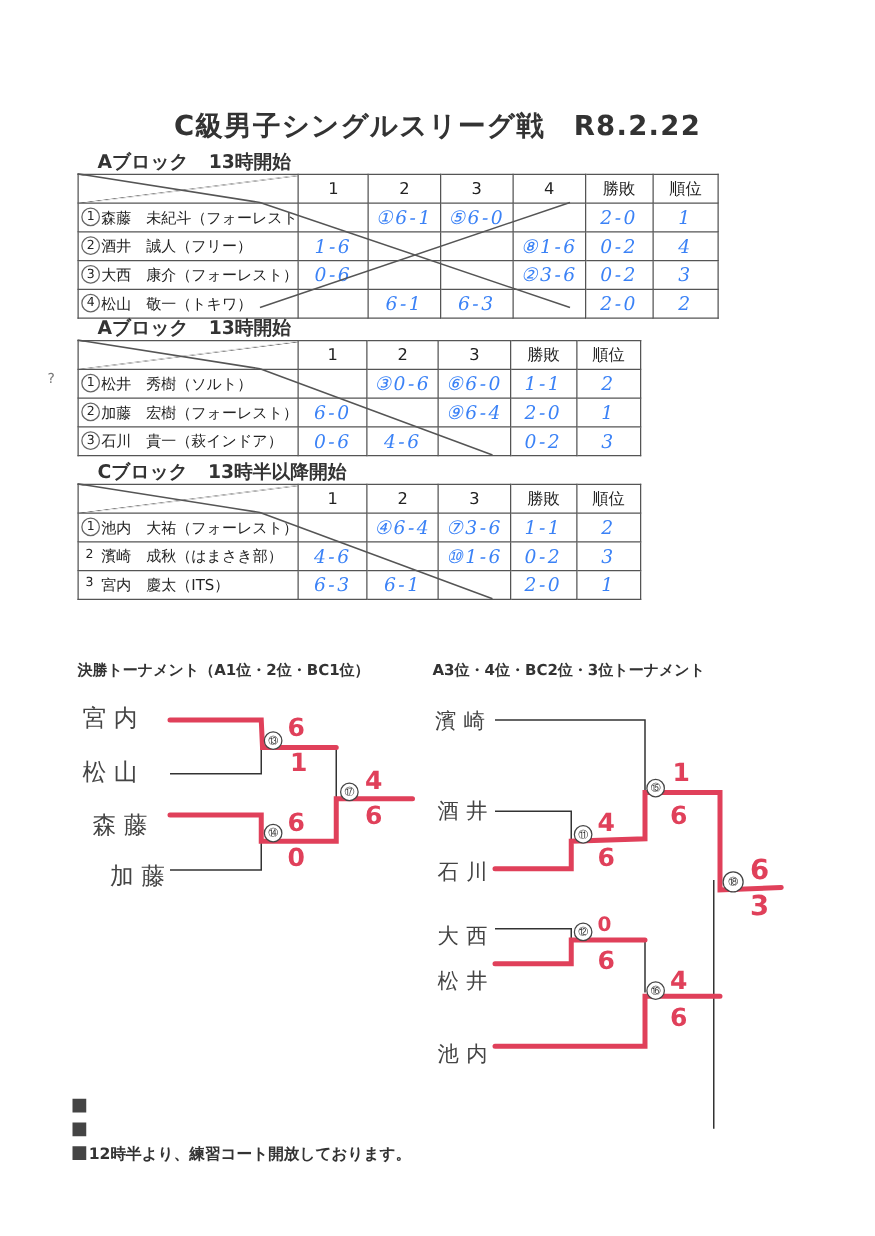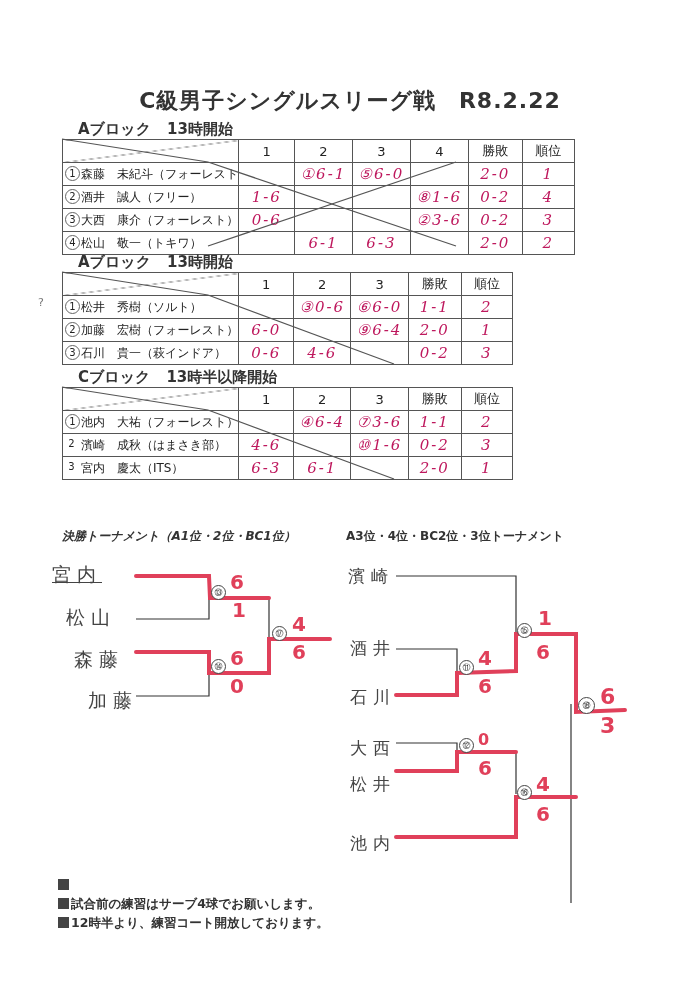--- a/index.html
+++ b/index.html
@@ -5,21 +5,21 @@
   html,body{margin:0;padding:0;background:#fff;}
   body{width:700px;height:989px;position:relative;overflow:hidden;font-family:"DejaVu Sans",sans-serif;color:#222;}
   .title{position:absolute;left:0;width:700px;top:86px;text-align:center;font-size:22px;font-weight:bold;letter-spacing:1px;color:#333;}
   .block-head{position:absolute;font-size:15px;font-weight:bold;color:#333;}
   .block-head span.t{margin-left:16px;}
   table.lg{position:absolute;border-collapse:collapse;font-size:12px;}
   table.lg td{border:1.2px solid #555;height:22px;padding:0;position:relative;text-align:center;}
   table.lg td.name{text-align:left;padding-left:18px;font-size:12px;white-space:nowrap;}
   table.lg td.corner{background:linear-gradient(to bottom right,transparent 49%,#555 50%,transparent 51%);}
   table.lg tr.hdr td{font-size:13px;}
-  .hw{font-family:"DejaVu Serif",serif;color:#be185d;font-size:15px;font-style:italic;letter-spacing:2px;}
+  .hw{font-family:"DejaVu Serif",serif;color:#3b82f6;font-size:15px;font-style:italic;letter-spacing:2px;}
   .pnum{position:absolute;left:2px;top:3px;width:13px;height:13px;border:1px solid #666;border-radius:50%;font-size:10px;line-height:13px;text-align:center;}
   .pnum.plain{border:none;}
   .sec{position:absolute;font-size:12px;font-weight:bold;color:#333;}
   .player{position:absolute;font-family:"DejaVu Serif",serif;font-size:19px;color:#444;letter-spacing:6px;}
   .bnum{position:absolute;width:13px;height:13px;border:1px solid #444;border-radius:50%;font-size:8px;line-height:13px;text-align:center;background:#fff;color:#333;}
   .score{position:absolute;font-family:"DejaVu Sans",sans-serif;font-weight:bold;color:#e0405a;font-size:20px;}
   .note{position:absolute;left:58px;font-size:12.5px;font-weight:bold;color:#333;}
   .note .sq{display:inline-block;width:11px;height:11px;background:#444;margin-right:2px;vertical-align:-1px;}
   svg.br{position:absolute;left:0;top:0;}
 </style>
@@ -194,22 +194,22 @@
     <td class="hw">2-0</td>
     <td class="hw">1</td>
   </tr>
 </tbody>
   </table>
 <svg class="br" width="700" height="989" style="pointer-events:none">
   <line x1="208" y1="410" x2="394" y2="479" stroke="#555" stroke-width="1.2"></line>
   <line x1="62" y1="387" x2="208" y2="410" stroke="#555" stroke-width="1.2"></line>
 </svg>
 
-<div class="sec" style="left:62px;top:528px;font-style:italic;">決勝トーナメント（A1位・2位・BC1位）</div>
-<div class="player" style="left:52px;top:562px;text-decoration:underline;">宮内</div>
+<div class="sec" style="left:62px;top:528px;">決勝トーナメント（A1位・2位・BC1位）</div>
+<div class="player" style="left:66px;top:562px;">宮内</div>
 <div class="player" style="left:66px;top:605px;">松山</div>
 <div class="player" style="left:74px;top:647px;">森藤</div>
 <div class="player" style="left:66px;top:688px;margin-left:22px;">加藤</div>
 
 <svg class="br" width="700" height="989">
 
   <g stroke="#333" stroke-width="1.2" fill="none">
     <polyline points="136,619 209,619 209,576"></polyline>
     <polyline points="136,696 209,696 209,654"></polyline>
     <polyline points="269,597 269,639"></polyline>
@@ -264,14 +264,14 @@
 <div class="score" style="left:538px;top:606px;">1</div>
 <div class="score" style="left:536px;top:640px;">6</div>
 <div class="bnum" style="left:517px;top:785px;">⑯</div>
 <div class="score" style="left:536px;top:772px;">4</div>
 <div class="score" style="left:536px;top:802px;">6</div>
 <div class="bnum" style="left:578px;top:697px;width:15px;height:15px;line-height:15px;">⑱</div>
 <div class="score" style="left:600px;top:684px;font-size:22px;">6</div>
 <div class="score" style="left:600px;top:713px;font-size:22px;">3</div>
 
 <div class="note" style="top:877px;"><span class="sq"></span></div>
-<div class="note" style="top:896px;"><span class="sq"></span><span>試合前の練習はサーブ4球でお願いします。</span></div>
+<div class="note" style="top:896px;"><span class="sq"></span></div>
 <div class="note" style="top:915px;"><span class="sq"></span><span>12時半より、練習コート開放しております。</span></div>
 
 </body></html>

